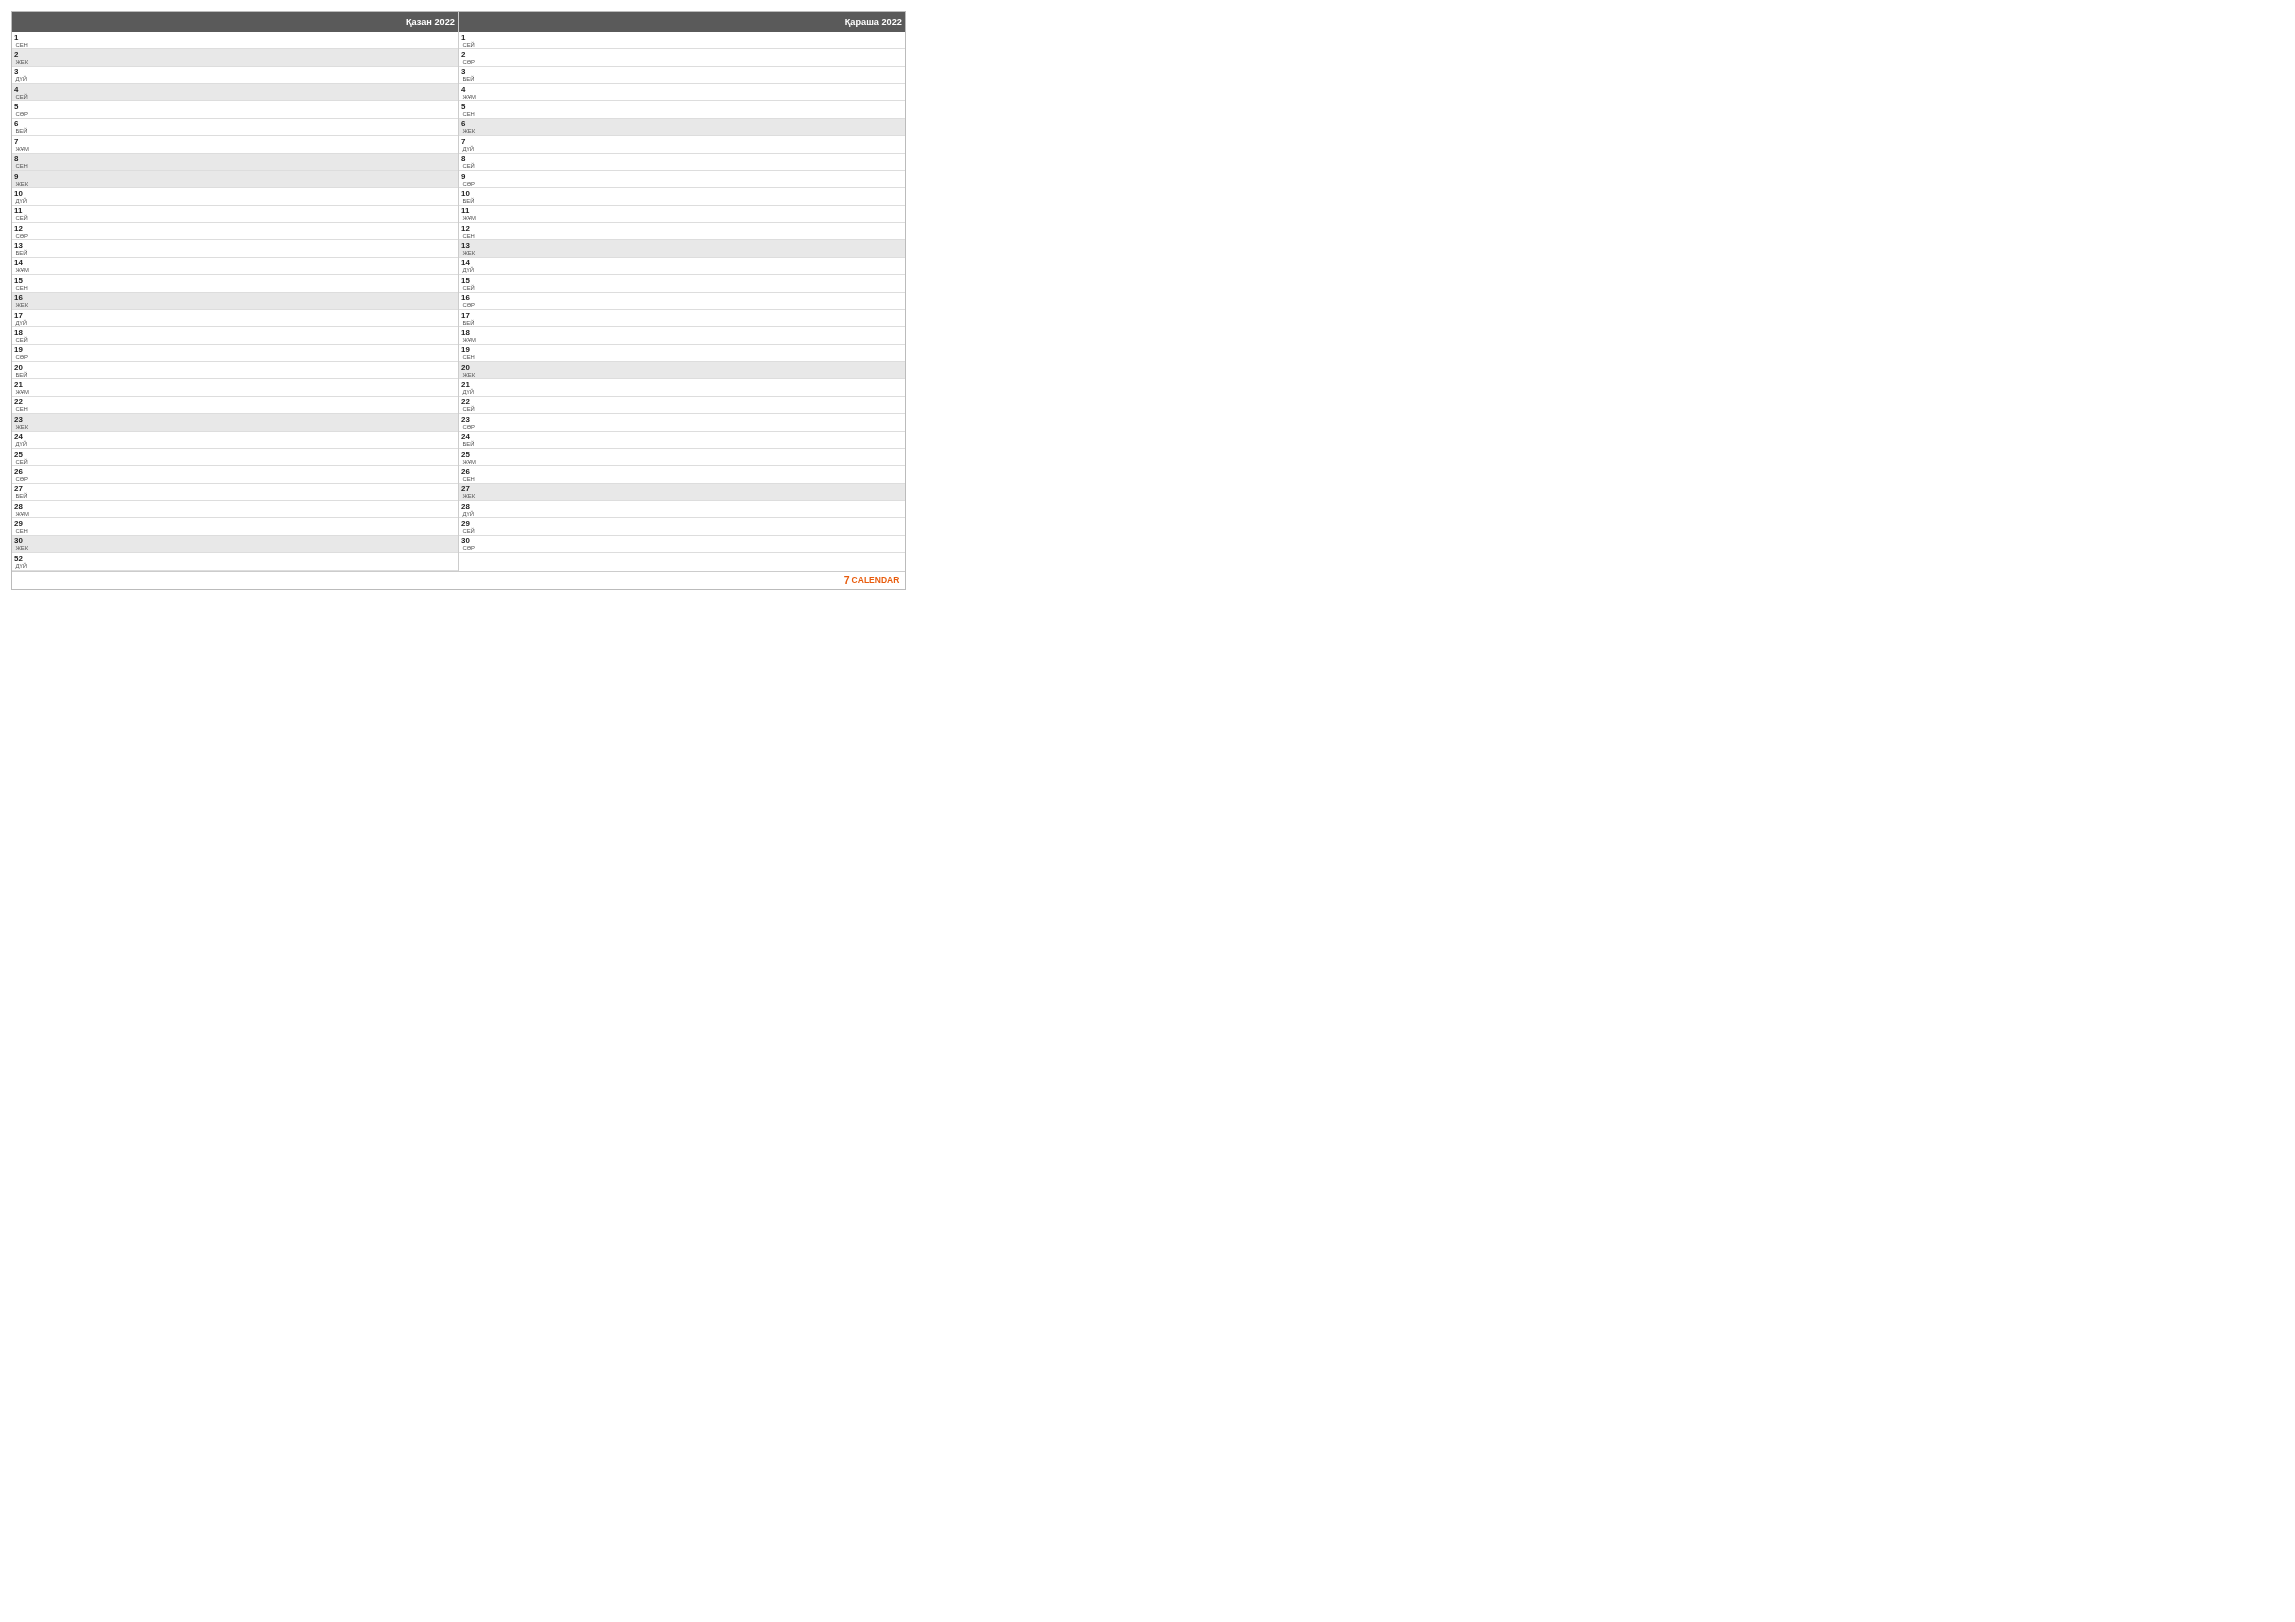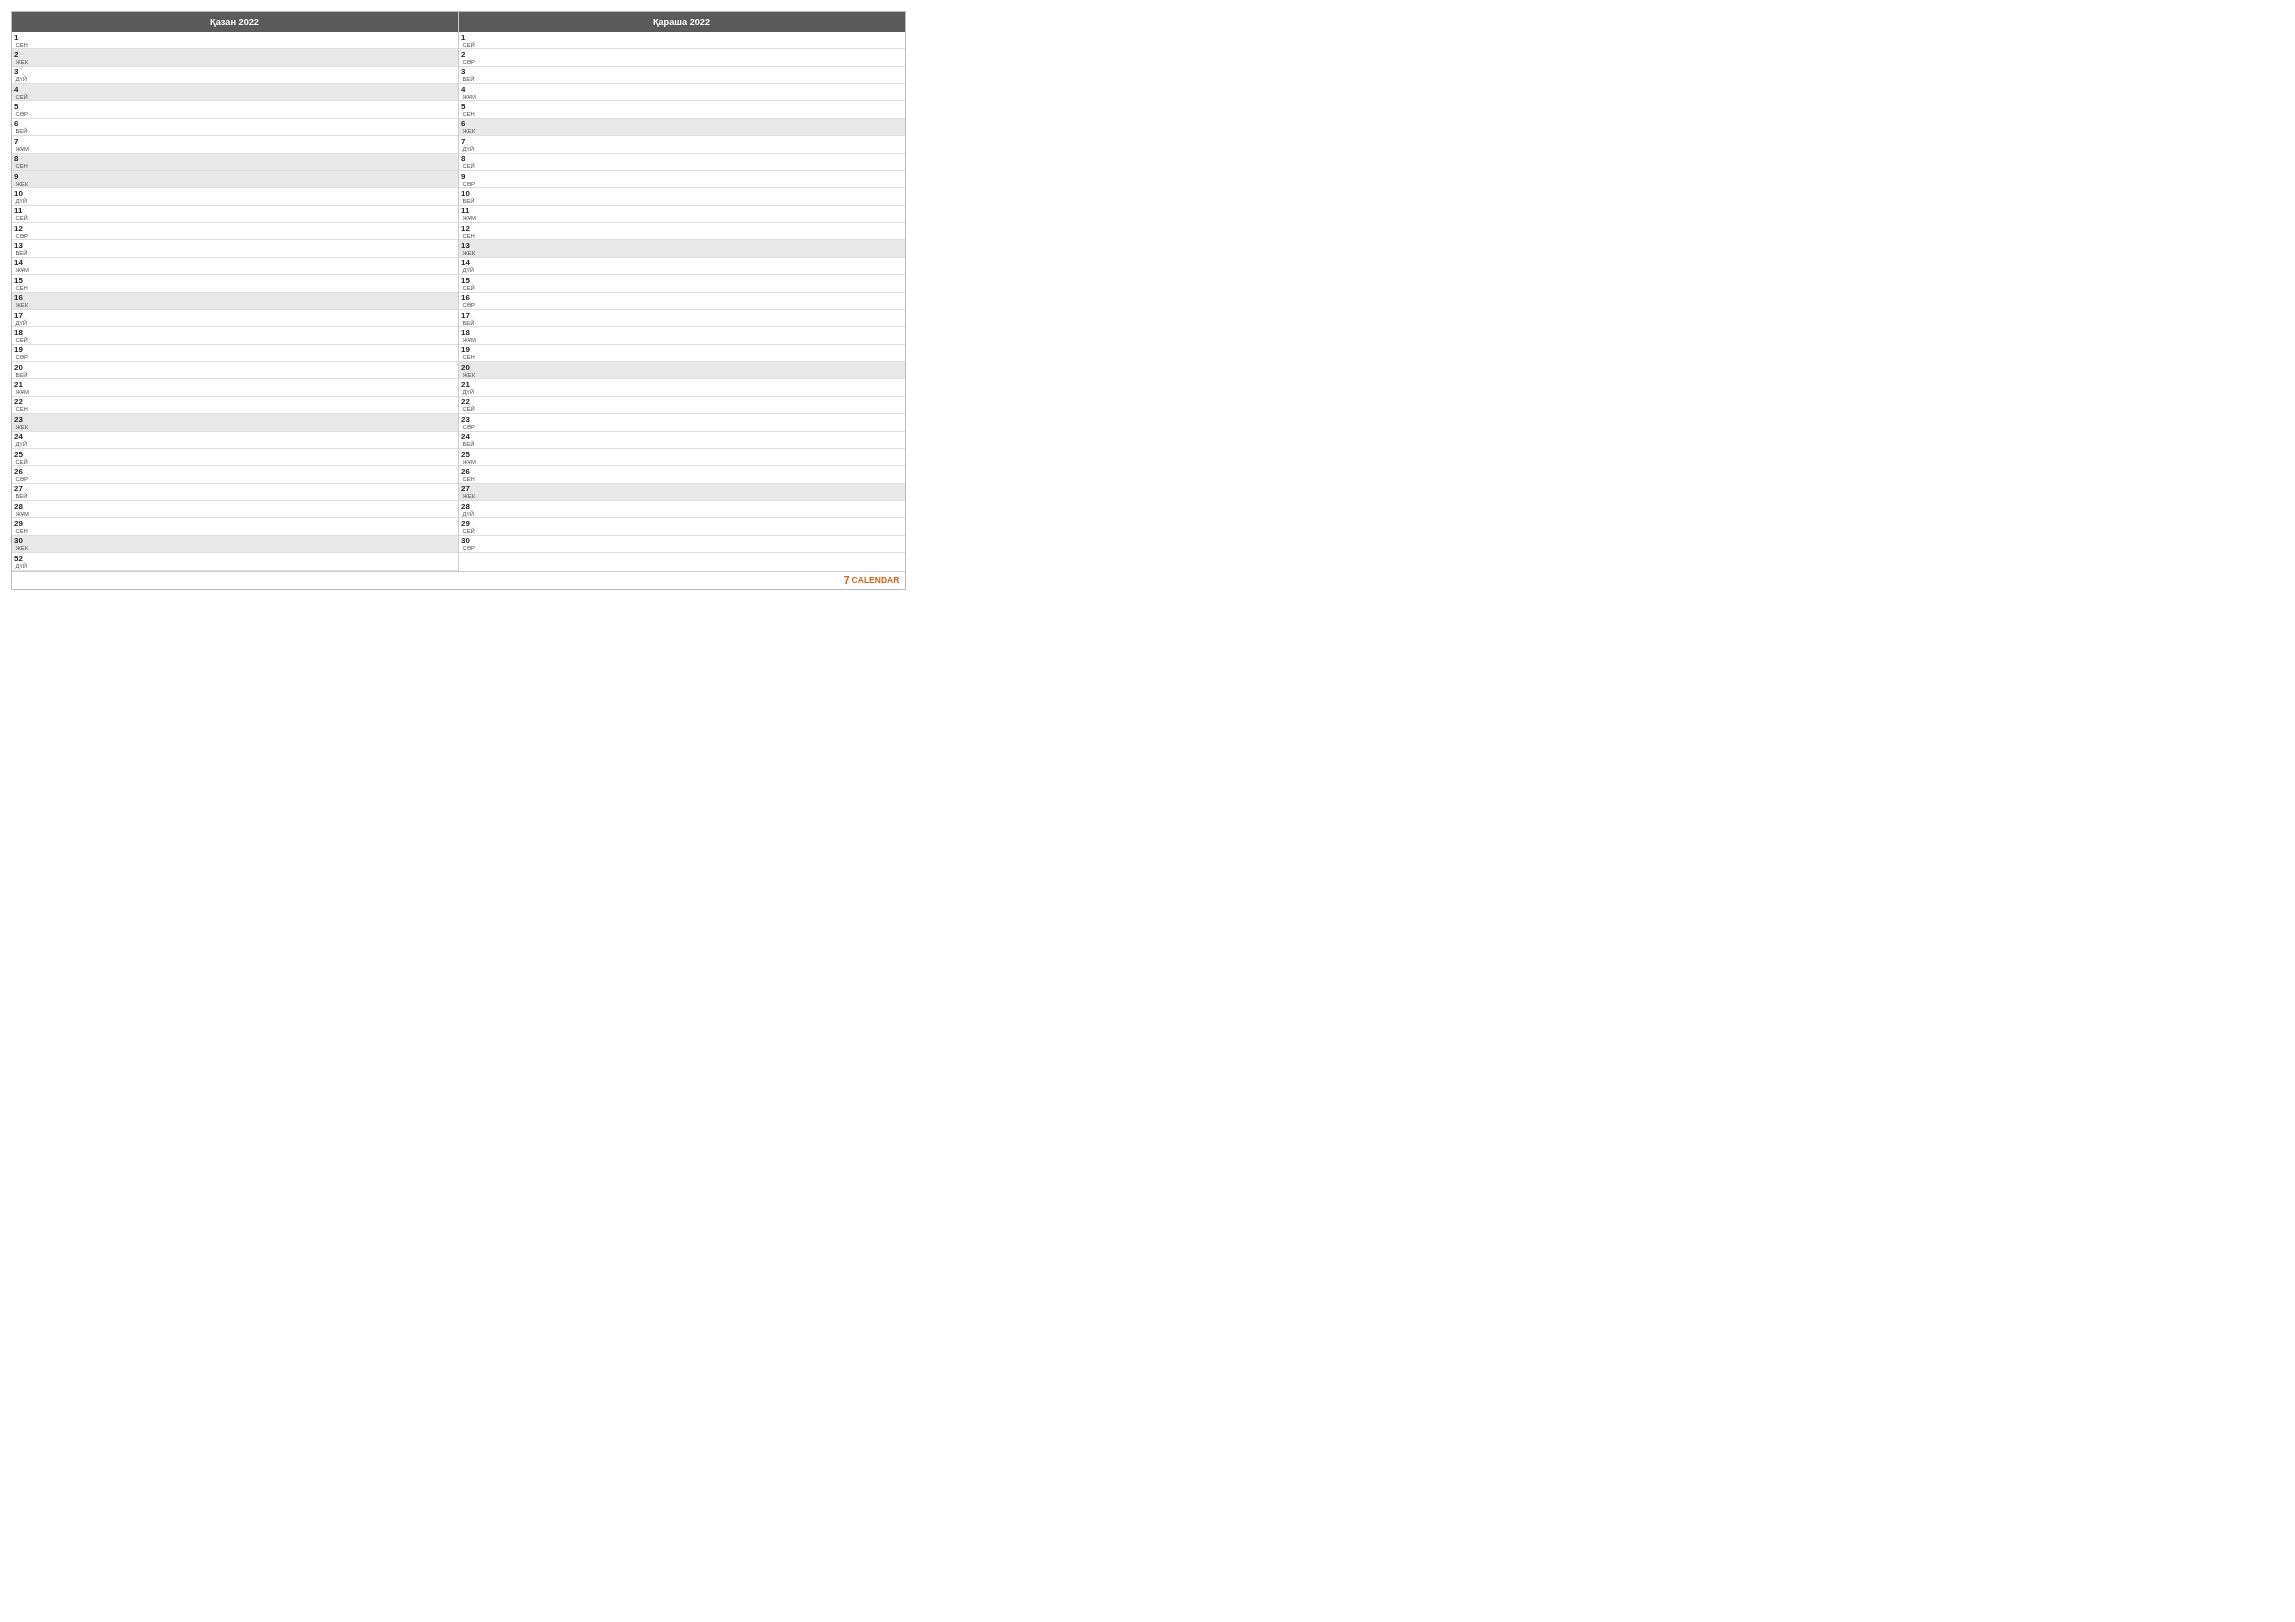--- a/index.html
+++ b/index.html
@@ -12,21 +12,21 @@
     .month-column {
       flex: 1;
       border-right: 0.7px solid #ccc;
     }
     .month-column:last-child {
       border-right: none;
     }
     .month-header {
       background: #5a5a5a;
       color: #fff;
-      text-align: center;
+      text-align: right;
       padding: 5.2px 2.6px;
       font-size: 9.2px;
       font-weight: bold;
     }
     .day-row {
       display: flex;
       align-items: center;
       border-bottom: 0.7px solid #ddd;
       min-height: 17px;
       padding: 0.7px 2.6px;

